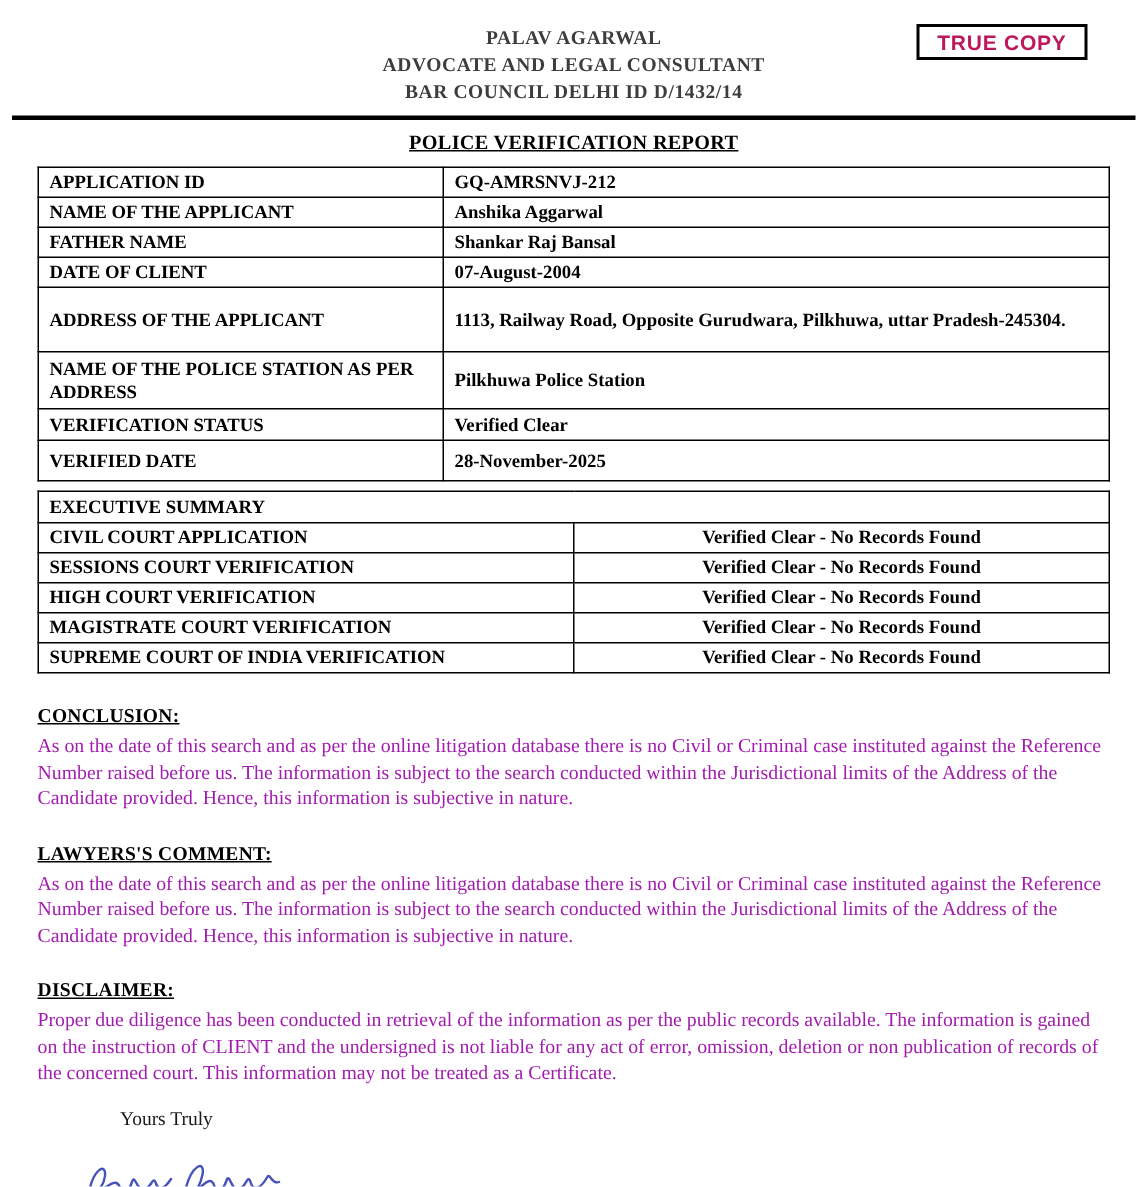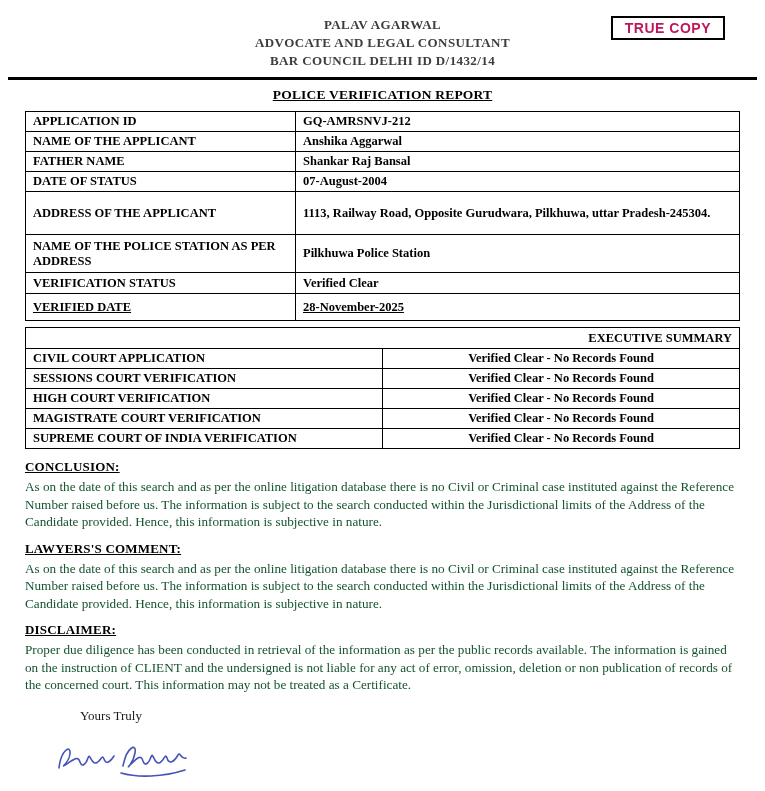--- a/index.html
+++ b/index.html
@@ -75,46 +75,46 @@
     text-align: left;
   }
   td.val {
     font-weight: bold;
     text-align: left;
   }
   tr.r-norm   { height: 20px; }
   tr.r-addr   { height: 43px; }
   tr.r-statn  { height: 38px; }
   tr.r-status { height: 21px; }
-  tr.r-vdate  { height: 27px; text-decoration: underline; }
+  tr.r-vdate  { height: 27px; }
   .summary-wrap { margin-top: 6px; }
   th.sum-title {
-    text-align: right;
+    text-align: left;
     font-weight: bold;
     font-size: 12.5px;
     height: 18px;
   }
   tr.sum-row { height: 20px; }
   td.sum-val {
     font-weight: bold;
     text-align: center;
   }
   
-  .section { margin-top: 10px; }
+  .section { margin-top: 20px; }
   .section-heading {
     font-size: 13px;
     font-weight: bold;
     text-decoration: underline;
     margin-bottom: 3px;
     letter-spacing: 0.2px;
   }
   .section-body {
     font-size: 13.2px;
     line-height: 17.5px;
-    color: #14532d;
+    color: #a21caf;
   }
   
   .closing {
     margin: 14px 0 14px 55px;
     font-size: 13px;
     color: #1a1a1a;
   }
   .signature {
     margin: 2px 0 0 28px;
     height: 48px;
@@ -150,21 +150,21 @@
       </tr>
       <tr class="r-norm">
         <td class="lbl">NAME OF THE APPLICANT</td>
         <td class="val">Anshika Aggarwal</td>
       </tr>
       <tr class="r-norm">
         <td class="lbl">FATHER NAME</td>
         <td class="val">Shankar Raj Bansal</td>
       </tr>
       <tr class="r-norm">
-        <td class="lbl">DATE OF STATUS</td>
+        <td class="lbl">DATE OF CLIENT</td>
         <td class="val">07-August-2004</td>
       </tr>
       <tr class="r-addr">
         <td class="lbl">ADDRESS OF THE APPLICANT</td>
         <td class="val">1113, Railway Road, Opposite Gurudwara, Pilkhuwa, uttar Pradesh-245304.</td>
       </tr>
       <tr class="r-statn">
         <td class="lbl">NAME OF THE POLICE STATION AS PER ADDRESS</td>
         <td class="val">Pilkhuwa Police Station</td>
       </tr>

